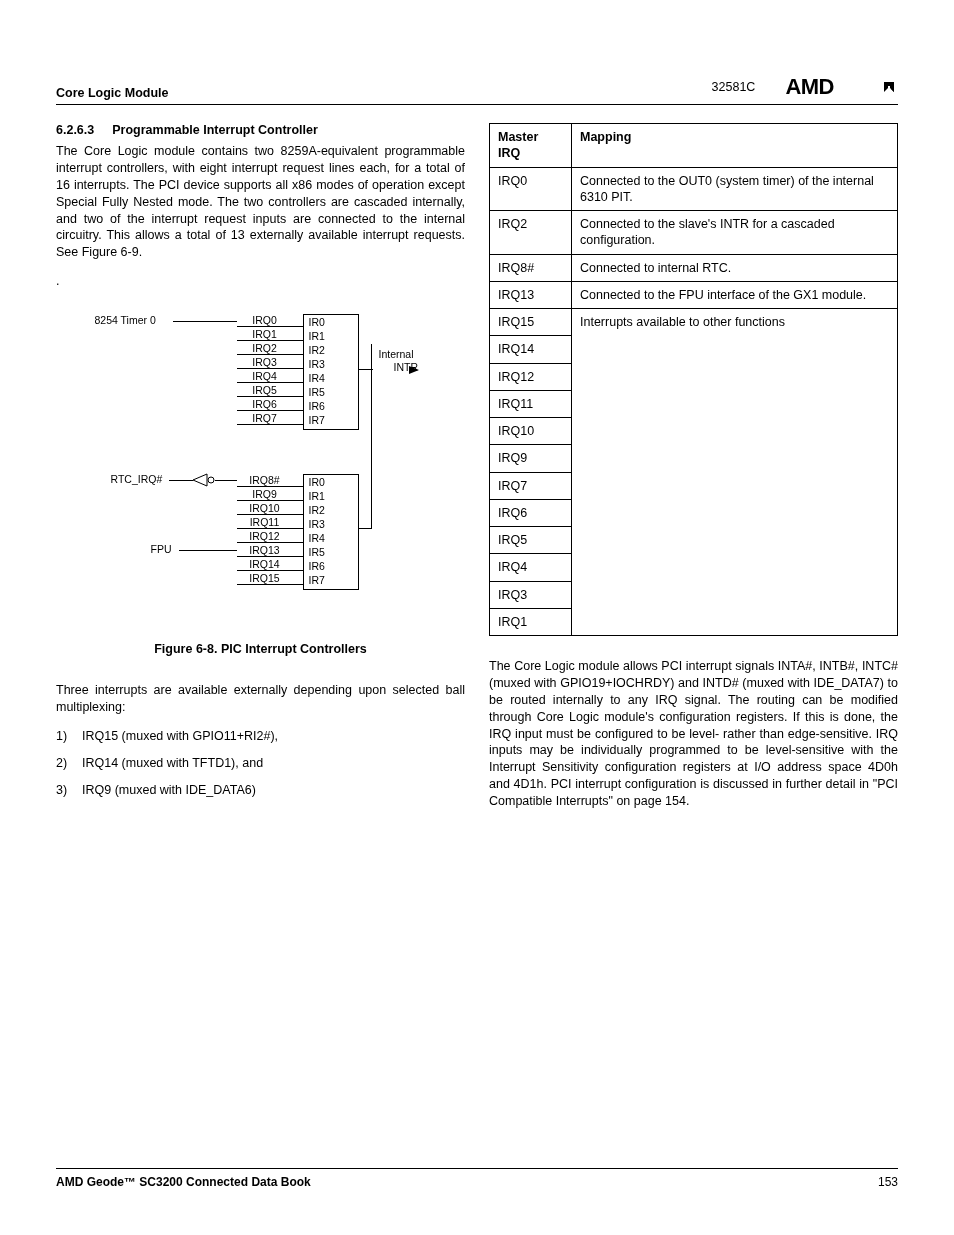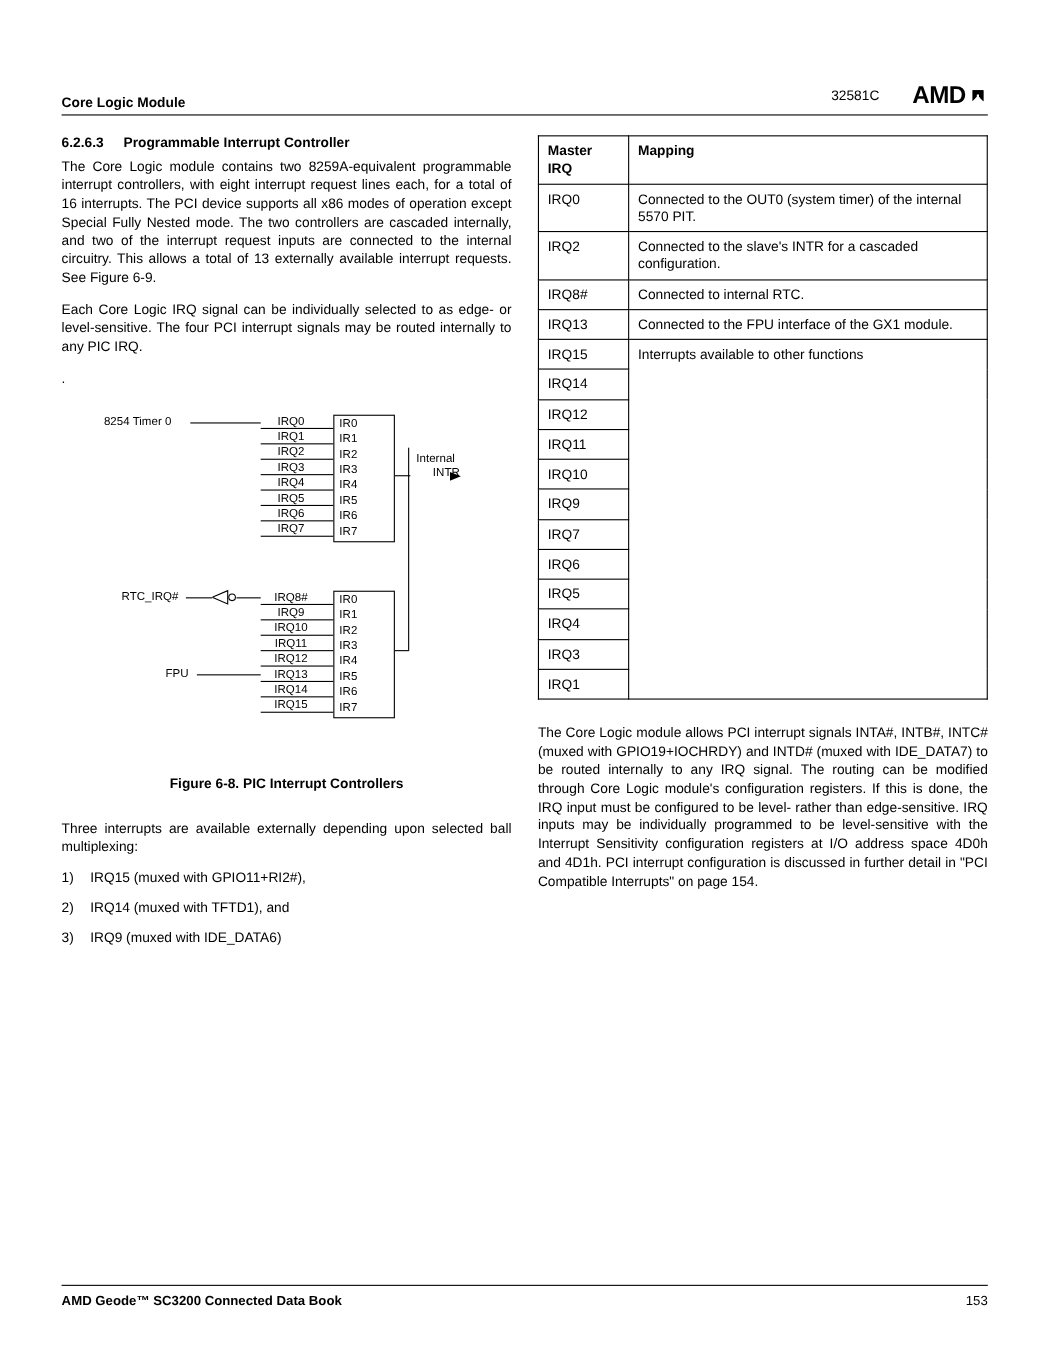--- a/index.html
+++ b/index.html
@@ -16,21 +16,21 @@
   .header-row {
     display: flex;
     justify-content: space-between;
     align-items: flex-end;
     border-bottom: 1.5px solid #000;
     padding-bottom: 4px;
     margin-bottom: 18px;
   }
   .header-left { font-weight: bold; font-size: 12.5px; }
   .header-right { font-size: 12.5px; display: flex; align-items: center; gap: 30px; }
-  .logo { font-weight: bold; font-size: 22px; font-family: "Arial Black", Arial, sans-serif; letter-spacing: -0.5px; display: inline-flex; align-items: center; }
+  .logo { font-weight: bold; font-size: 22px; font-family: "Arial Black", Arial, sans-serif; letter-spacing: -0.5px; display: inline-flex; align-items: center; gap: 44px; }
   .logo svg { margin-left: 2px; }
   .columns { display: flex; gap: 24px; }
   .col { flex: 1; min-width: 0; }
   .section-heading { font-weight: bold; font-size: 12.5px; margin-bottom: 6px; }
   .section-num { margin-right: 18px; }
   .body-para { font-size: 12.5px; line-height: 1.35; text-align: justify; margin-bottom: 12px; }
   .body-para-narrow { font-size: 12.5px; line-height: 1.35; text-align: justify; }
   .figure-block { margin: 18px 0 26px 0; }
   .figure-caption { text-align: center; font-weight: bold; font-size: 12.5px; margin-top: 14px; }
   .enum-list { list-style: none; padding-left: 0; margin: 0 0 12px 0; }
@@ -76,21 +76,20 @@
   </div>
 </div>
 
 <div class="columns">
 
   <div class="col">
     <div class="section-heading">
       <span class="section-num">6.2.6.3</span><span>Programmable Interrupt Controller</span>
     </div>
     <p class="body-para">The Core Logic module contains two 8259A-equivalent programmable interrupt controllers, with eight interrupt request lines each, for a total of 16 interrupts. The PCI device supports all x86 modes of operation except Special Fully Nested mode. The two controllers are cascaded internally, and two of the interrupt request inputs are connected to the internal circuitry. This allows a total of 13 externally available interrupt requests. See Figure 6-9.</p>
-    <p class="body-para">Each Core Logic IRQ signal can be individually selected to as edge- or level-sensitive. The four PCI interrupt signals may be routed internally to any PIC IRQ.</p>
     <p class="body-para-narrow">.</p>
 
     <div class="figure-block">
       <div class="pic-diagram">
 
         <div class="pic-box" style="left:222px; top:6px; width:56px; height:116px;"></div>
 
         <div class="pic-box" style="left:222px; top:166px; width:56px; height:116px;"></div>
 
         <div id="upper-stack">
@@ -199,21 +198,21 @@
     <table class="data-table">
       <thead>
         <tr>
           <th style="width:82px;"><span>Master IRQ</span></th>
           <th>Mapping</th>
         </tr>
       </thead>
       <tbody id="tbody-rows">
           <tr>
             <td>IRQ0</td>
-            <td>Connected to the OUT0 (system timer) of the internal 5570 PIT.</td>
+            <td>Connected to the OUT0 (system timer) of the internal 6310 PIT.</td>
           </tr>
           <tr>
             <td>IRQ2</td>
             <td>Connected to the slave's INTR for a cascaded configuration.</td>
           </tr>
           <tr>
             <td>IRQ8#</td>
             <td>Connected to internal RTC.</td>
           </tr>
           <tr>

